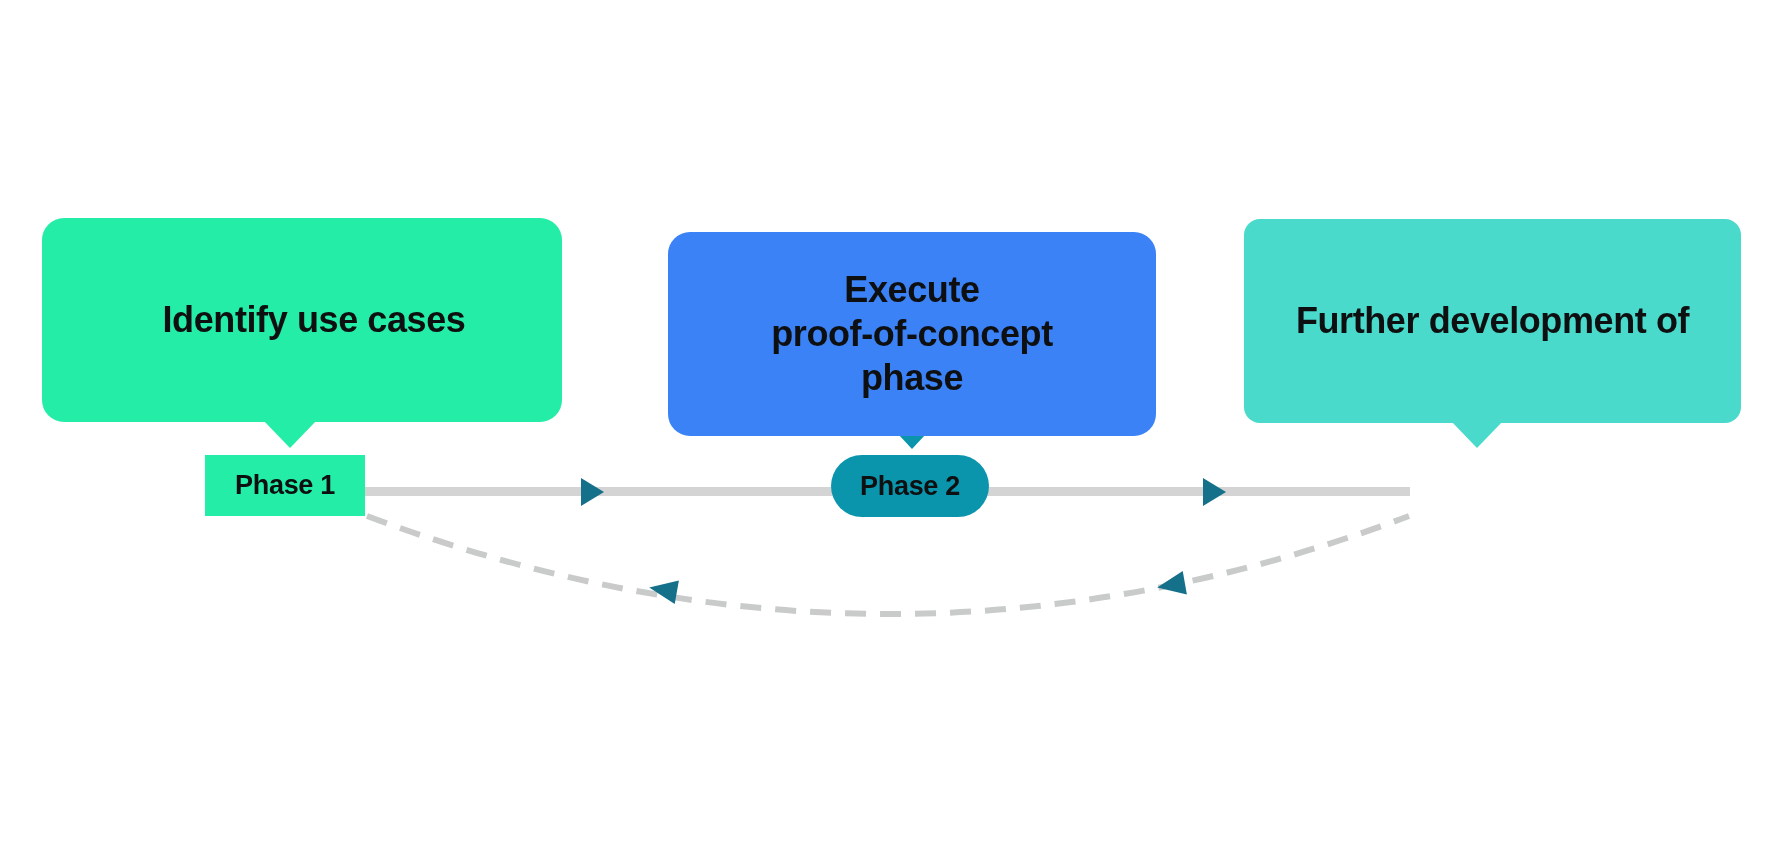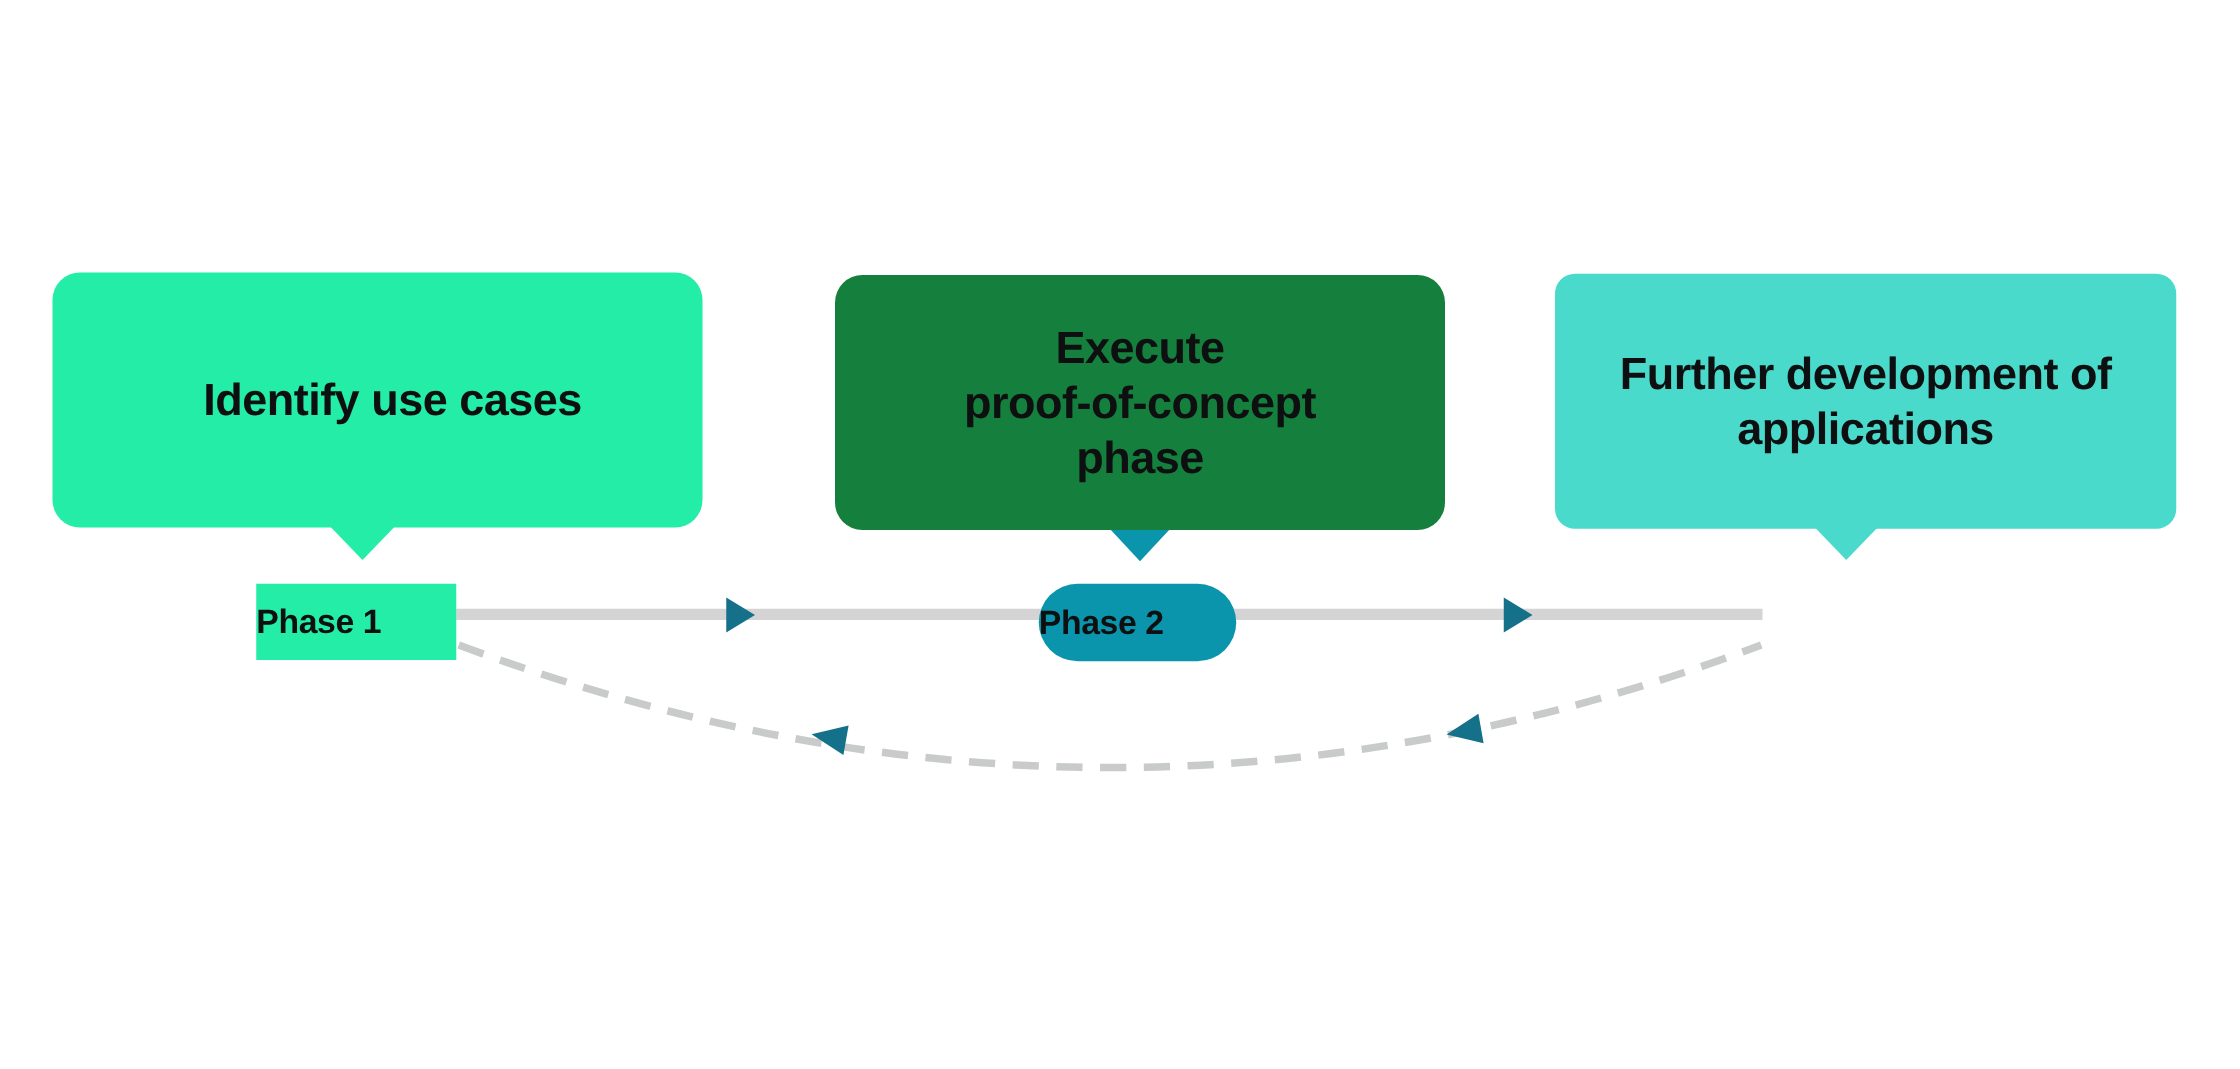--- a/index.html
+++ b/index.html
@@ -9,22 +9,22 @@
   }
   #connector-layer{position:absolute;left:0;top:0;width:1792px;height:855px;}
   .bubble{
     position:absolute;height:204px;border-radius:22px;
     display:flex;flex-direction:column;align-items:center;justify-content:center;
     text-align:center;color:#0e0f10;font-weight:700;font-size:36px;line-height:44px;
     letter-spacing:-0.4px;
   }
   .bubble-line{white-space:nowrap;}
   .phase-tag{
-    position:absolute;display:flex;align-items:center;
-    color:#0e0f10;font-weight:700;font-size:27px;letter-spacing:-0.3px;margin-top:12px;
+    position:absolute;display:flex;align-items:center;justify-content:center;
+    color:#0e0f10;font-weight:700;font-size:27px;letter-spacing:-0.3px;
   }
   #bubble-1{left:42px;top:218px;width:496px;}
   #bubble-2{left:668px;top:220px;width:488px;}
   #bubble-3{left:1244px;top:219px;width:497px;}
   #phase-tag-1{left:205px;top:455px;width:160px;height:61px;}
   #phase-tag-2{left:831px;top:455px;width:158px;height:62px;}
   #phase-tag-3{left:1410px;top:454px;width:160px;height:62px;}
 </style>
 </head>
 <body>
@@ -45,29 +45,28 @@
 
     <polygon points="263,420 317,420 290,448" fill="#23EDA6"></polygon>
     <polygon points="885,420 939,420 912,449" fill="#0B95AD"></polygon>
     <polygon points="1450,420 1504,420 1477,448" fill="#49DACC"></polygon>
   </svg>
 
   <div id="bubble-1" class="bubble" style="background-color: rgb(35, 237, 166); padding-left: 24px;">
     <div class="bubble-line">Identify use cases</div>
   </div>
 
-  <div id="bubble-2" class="bubble" style="background-color: #15803d;">
+  <div id="bubble-2" class="bubble" style="background-color: #3b82f6; margin-top: 12px;">
     <div class="bubble-line">Execute</div>
     <div class="bubble-line">proof-of-concept</div>
     <div class="bubble-line">phase</div>
   </div>
 
   <div id="bubble-3" class="bubble" style="background-color: rgb(73, 218, 204); border-radius: 16px;">
     <div class="bubble-line">Further development of</div>
-    <div class="bubble-line">applications</div>
   </div>
 
   <div id="phase-tag-1" class="phase-tag" style="background-color: rgb(35, 237, 166);">
     <span>Phase 1</span>
   </div>
   <div id="phase-tag-2" class="phase-tag" style="background-color: rgb(11, 149, 173); border-radius: 31px;">
     <span>Phase 2</span>
   </div>
 
 </div>

